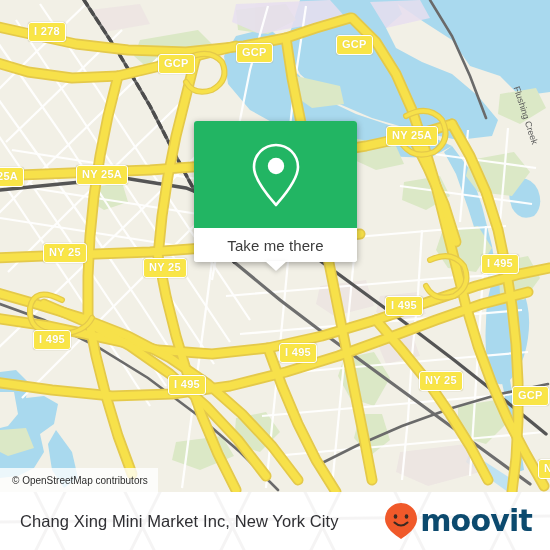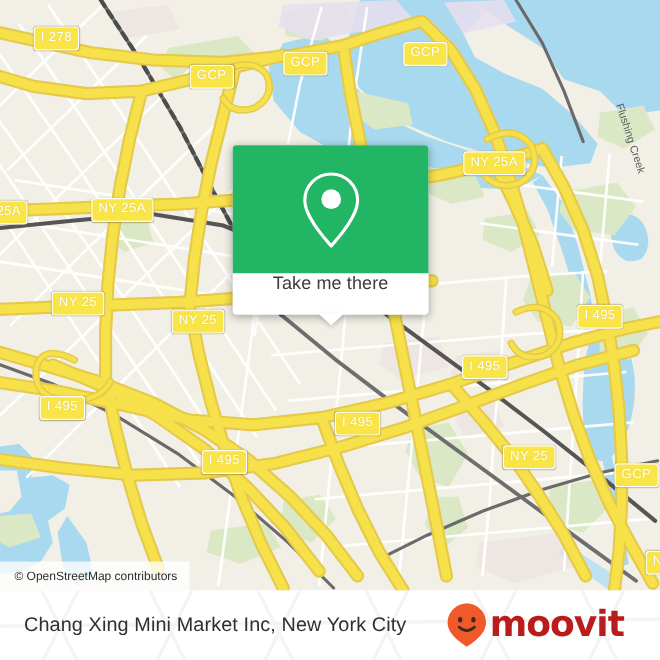--- a/index.html
+++ b/index.html
@@ -39,21 +39,21 @@
   }
 
   
   .shield {
     position: absolute;
     background: #f9e547;
     border: 1.5px solid #ffffff;
     border-radius: 3px;
     color: #ffffff;
     font-family: "Liberation Sans", sans-serif;
-    font-weight: normal;
+    font-weight: bold;
     font-size: 11px;
     line-height: 1;
     padding: 3px 5px 4px 5px;
     white-space: nowrap;
     letter-spacing: 0.3px;
     box-shadow: 0 0 1px rgba(120,110,40,0.55);
     text-shadow: 0 0 1px rgba(160,145,40,0.35);
     box-sizing: border-box;
   }
 
@@ -90,21 +90,21 @@
     align-items: center;
     justify-content: center;
   }
   #popup-body {
     position: relative;
     width: 100%;
     height: 34px;
     background: #ffffff;
     border-radius: 0 0 3px 3px;
     display: flex;
-    align-items: flex-start;
+    align-items: center;
     justify-content: center;
   }
   #popup-label {
     color: #3b3b3b;
     font-size: 15px;
     font-family: "Liberation Sans", sans-serif;
     letter-spacing: 0.1px;
   }
   #popup-tail {
     position: absolute;
@@ -140,21 +140,21 @@
     position: absolute;
     left: 0;
     top: 492px;
     width: 550px;
     height: 58px;
     background: #ffffff;
     display: flex;
     align-items: center;
     justify-content: space-between;
     box-sizing: border-box;
-    padding: 0 30px 0 20px;
+    padding: 0 18px 0 20px;
     overflow: hidden;
   }
   #footer-watermark {
     position: absolute;
     left: 0;
     top: 0;
     width: 550px;
     height: 58px;
     pointer-events: none;
     opacity: 0.5;
@@ -167,21 +167,21 @@
     letter-spacing: 0.1px;
     white-space: nowrap;
   }
   #brand {
     position: relative;
     display: flex;
     align-items: center;
     gap: 2px;
   }
   #brand-wordmark {
-    color: #b91c1c;
+    color: #0c4a6e;
     font-size: 30px;
     font-weight: bold;
     font-family: "DejaVu Sans", sans-serif;
     letter-spacing: -0.8px;
     line-height: 1;
   }
 </style>
 </head>
 <body>
 

